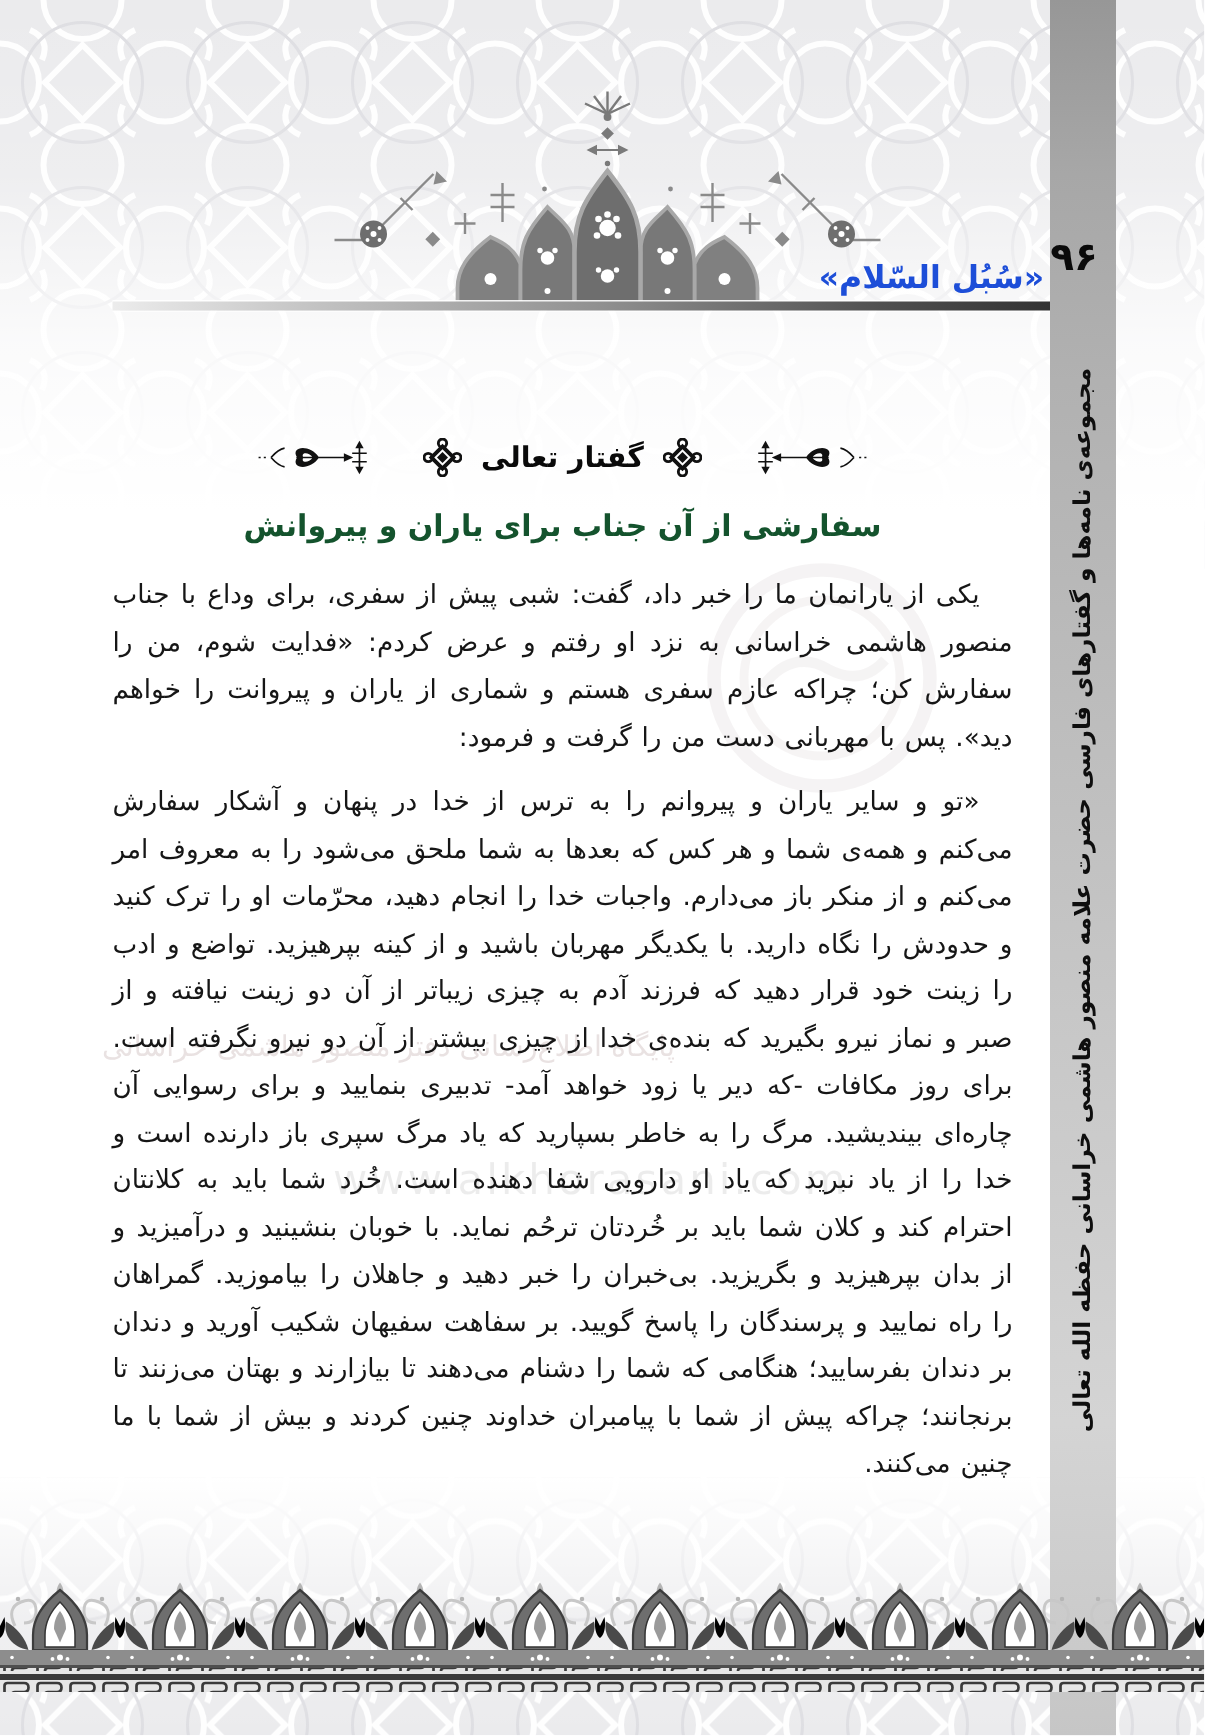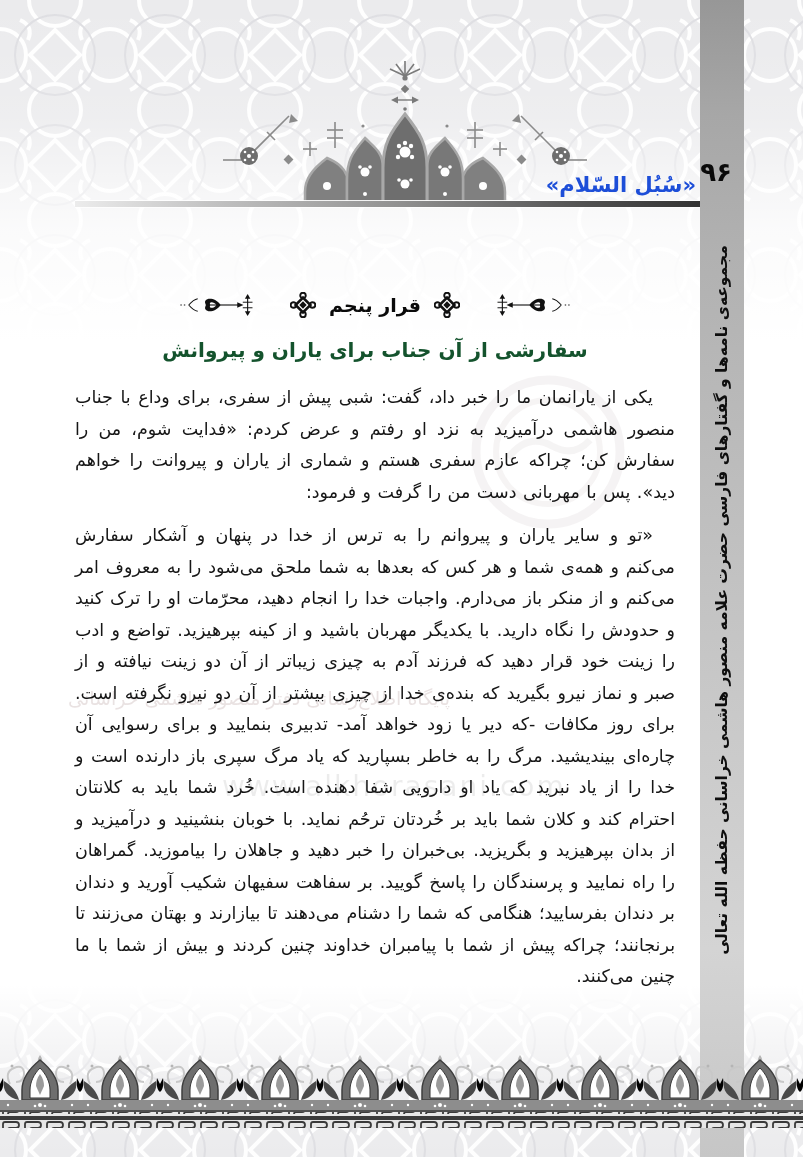--- a/index.html
+++ b/index.html
@@ -262,32 +262,32 @@
   </svg>
 
   <div class="content">
     <div class="divider">
       <svg class="side-orn" viewBox="0 0 150 32">
           <use href="#orn-side"></use>
         </svg>
       <svg class="knot" viewBox="0 0 30 30">
           <use href="#orn-knot"></use>
         </svg>
-      <span class="kicker">قرار پنجم</span>
+      <span class="kicker">گفتار تعالی</span>
       <svg class="knot" viewBox="0 0 30 30">
           <use href="#orn-knot"></use>
         </svg>
       <svg class="side-orn flip" viewBox="0 0 150 32">
           <use href="#orn-side"></use>
         </svg>
     </div>
 
     <h1 class="chapter-title">سفارشی از آن جناب برای یاران و پیروانش</h1>
 
-    <p class="para">یکی از یارانمان ما را خبر داد، گفت: شبی پیش از سفری، برای وداع با جناب منصور هاشمی درآمیزید به نزد او رفتم و عرض کردم: «فدایت شوم، من را سفارش کن؛ چراکه عازم سفری هستم و شماری از یاران و پیروانت را خواهم دید». پس با مهربانی دست من را گرفت و فرمود:</p>
+    <p class="para">یکی از یارانمان ما را خبر داد، گفت: شبی پیش از سفری، برای وداع با جناب منصور هاشمی خراسانی به نزد او رفتم و عرض کردم: «فدایت شوم، من را سفارش کن؛ چراکه عازم سفری هستم و شماری از یاران و پیروانت را خواهم دید». پس با مهربانی دست من را گرفت و فرمود:</p>
     <p class="para">«تو و سایر یاران و پیروانم را به ترس از خدا در پنهان و آشکار سفارش می‌کنم و همه‌ی شما و هر کس که بعدها به شما ملحق می‌شود را به معروف امر می‌کنم و از منکر باز می‌دارم. واجبات خدا را انجام دهید، محرّمات او را ترک کنید و حدودش را نگاه دارید. با یکدیگر مهربان باشید و از کینه بپرهیزید. تواضع و ادب را زینت خود قرار دهید که فرزند آدم به چیزی زیباتر از آن دو زینت نیافته و از صبر و نماز نیرو بگیرید که بنده‌ی خدا از چیزی بیشتر از آن دو نیرو نگرفته است. برای روز مکافات -که دیر یا زود خواهد آمد- تدبیری بنمایید و برای رسوایی آن چاره‌ای بیندیشید. مرگ را به خاطر بسپارید که یاد مرگ سپری باز دارنده است و خدا را از یاد نبرید که یاد او دارویی شفا دهنده است. خُرد شما باید به کلانتان احترام کند و کلان شما باید بر خُردتان ترحُم نماید. با خوبان بنشینید و درآمیزید و از بدان بپرهیزید و بگریزید. بی‌خبران را خبر دهید و جاهلان را بیاموزید. گمراهان را راه نمایید و پرسندگان را پاسخ گویید. بر سفاهت سفیهان شکیب آورید و دندان بر دندان بفرسایید؛ هنگامی که شما را دشنام می‌دهند تا بیازارند و بهتان می‌زنند تا برنجانند؛ چراکه پیش از شما با پیامبران خداوند چنین کردند و بیش از شما با ما چنین می‌کنند.</p>
   </div>
 
   <svg class="band" width="803" height="76">
     <rect x="0" y="0" width="803" height="58" fill="url(#archPat)"></rect>
     <rect x="0" y="58" width="803" height="16" fill="url(#chainPat)"></rect>
   </svg>
 
 </div>
 

